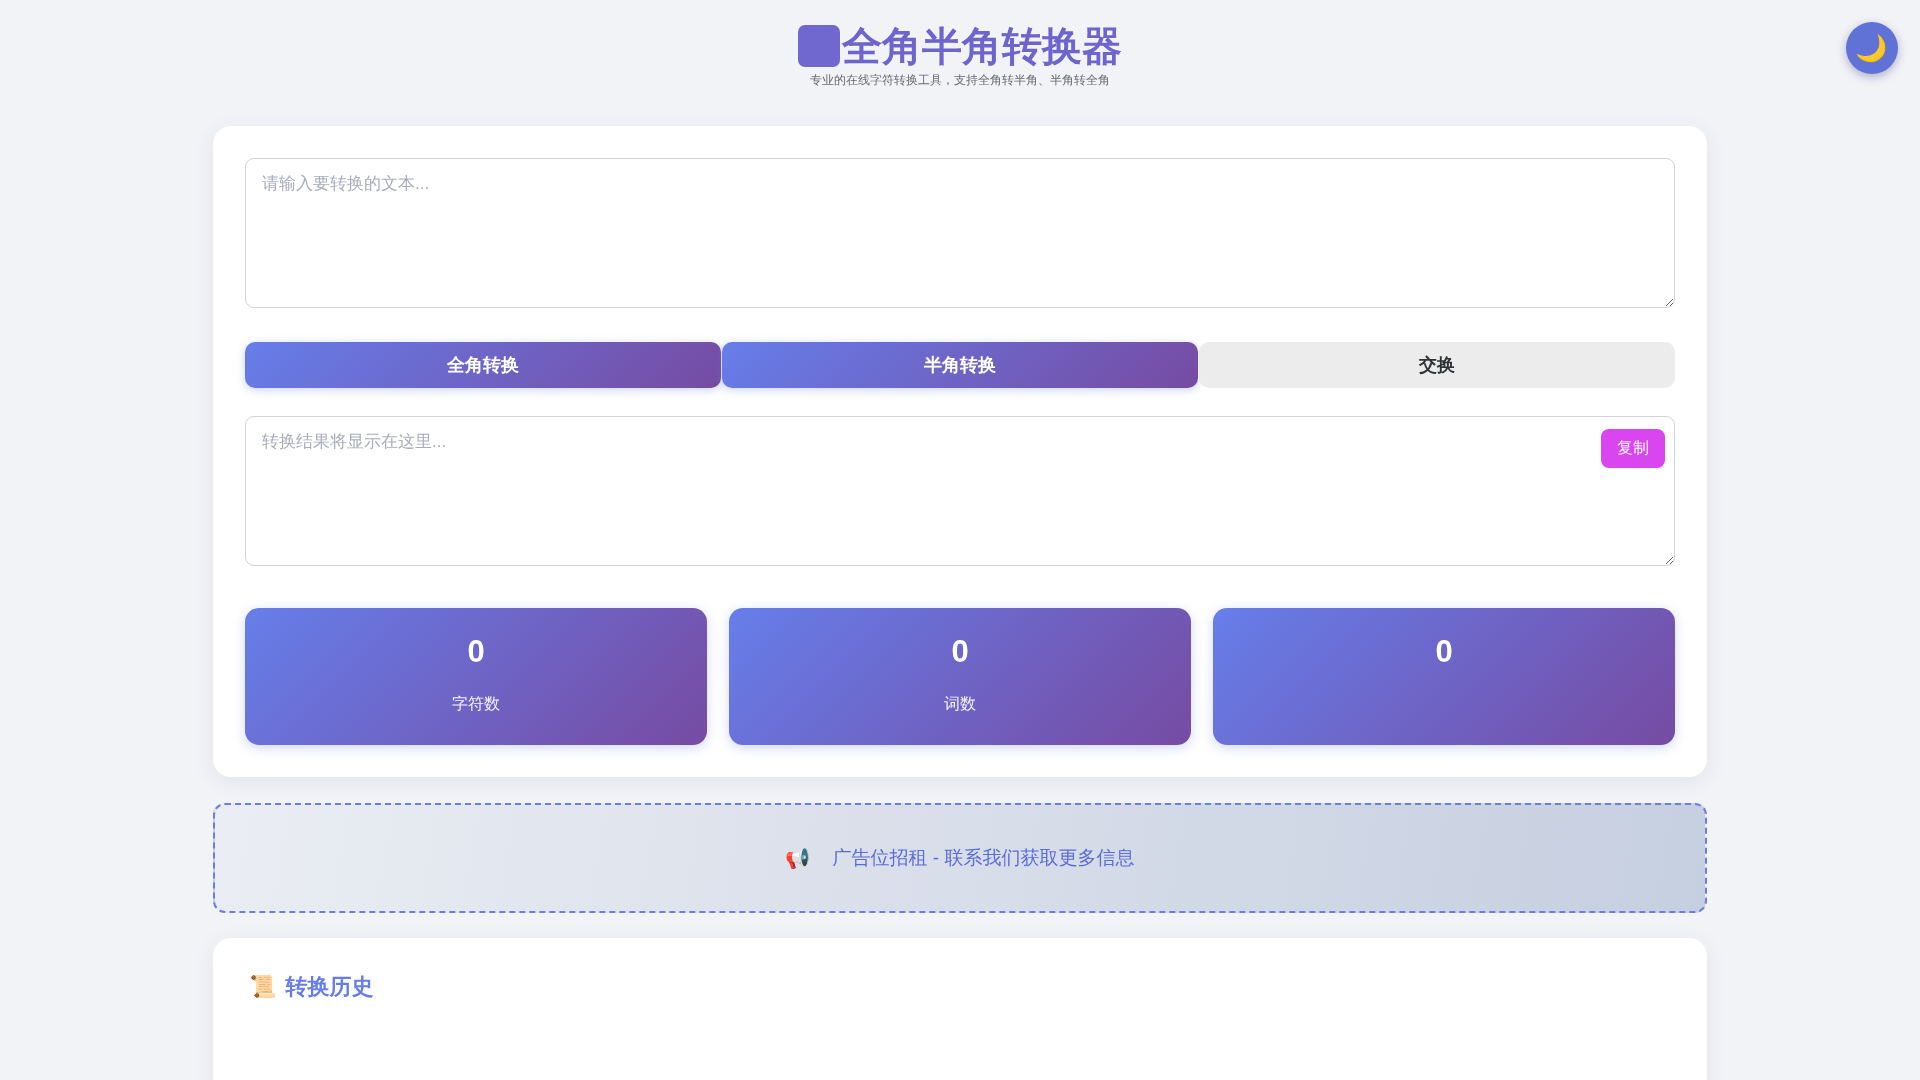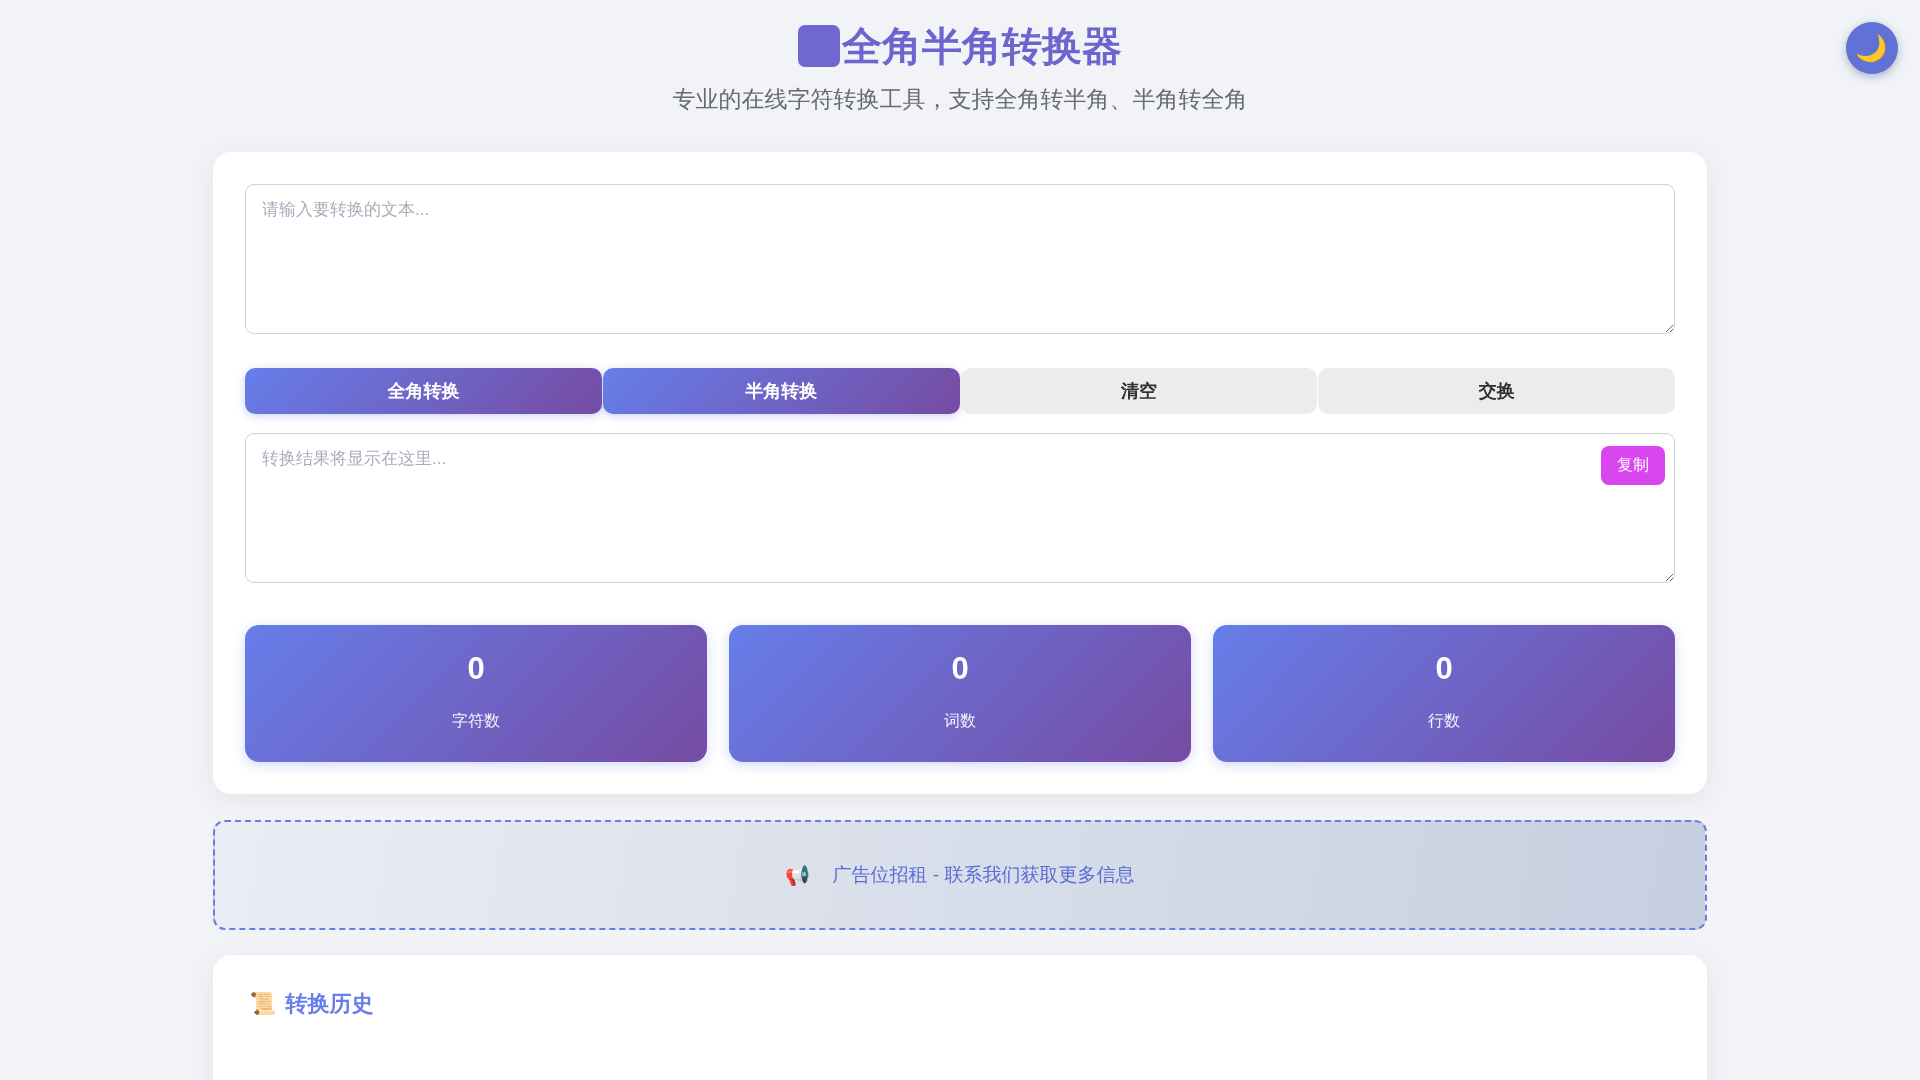--- a/index.html
+++ b/index.html
@@ -12,21 +12,21 @@
   
   .header { padding-top: 22px; text-align: center; }
   .title-row {
     display: flex; align-items: center; justify-content: center; gap: 2px;
     font-size: 40px; font-weight: 700; color: #6e64cd; line-height: 1.2;
   }
   .title-square {
     display: inline-block; width: 42px; height: 42px;
     background: #7168cf; border-radius: 7px;
   }
-  .subtitle { margin-top: 14px; font-size: 23px; color: #666a72; }
+  .subtitle { margin-top: 2px; font-size: 12px; color: #666a72; }
   .theme-toggle {
     position: absolute; top: 22px; right: 22px;
     width: 52px; height: 52px; border-radius: 50%;
     border: none; background: #6172d6; cursor: pointer;
     font-size: 26px; line-height: 52px; text-align: center;
     box-shadow: 0 3px 10px rgba(40,50,120,0.35);
   }
   
   .container { width: 1494px; margin: 0 auto; }
   .card {
@@ -50,21 +50,21 @@
     font-size: 18px; font-weight: 700; cursor: pointer;
     font-family: "Liberation Sans", "DejaVu Sans", sans-serif;
   }
   .btn-primary {
     background: linear-gradient(135deg, #667eea 0%, #764ba2 100%);
     color: #ffffff;
     box-shadow: 0 2px 8px rgba(102,126,234,0.35);
   }
   .btn-secondary { background: #ececed; color: #2f3235; }
   
-  .output-wrap { position: relative; margin-top: 19px; }
+  .output-wrap { position: relative; margin-top: 28px; }
   .copy-btn {
     position: absolute; top: 13px; right: 10px;
     background: #d946ef; color: #fff; border: none;
     border-radius: 8px; padding: 9px 16px; font-size: 16px;
     cursor: pointer;
     font-family: "Liberation Sans", "DejaVu Sans", sans-serif;
   }
   
   .stats-row { display: flex; gap: 22px; margin-top: 38px; }
   .stat-card {
@@ -111,41 +111,39 @@
 
 <main class="container">
 
   <section class="card converter-card">
 
     <textarea class="text-area" placeholder="请输入要转换的文本..." style=""></textarea>
 
     <div class="button-row">
       <button class="btn btn-primary">全角转换</button>
       <button class="btn btn-primary">半角转换</button>
-      <button class="btn btn-secondary">清空</button>
       <button class="btn btn-secondary">交换</button>
     </div>
 
     <div class="output-wrap">
       <textarea class="text-area" placeholder="转换结果将显示在这里..." style=""></textarea>
       <button class="copy-btn">复制</button>
     </div>
 
     <div class="stats-row">
       <div class="stat-card">
         <div class="stat-value">0</div>
         <div class="stat-label">字符数</div>
       </div>
       <div class="stat-card">
         <div class="stat-value">0</div>
         <div class="stat-label">词数</div>
       </div>
       <div class="stat-card">
         <div class="stat-value">0</div>
-        <div class="stat-label">行数</div>
       </div>
     </div>
 
   </section>
 
   <div class="ad-banner">
     <span class="ad-icon">📢</span>
     <span class="ad-text">广告位招租 - 联系我们获取更多信息</span>
   </div>
 

